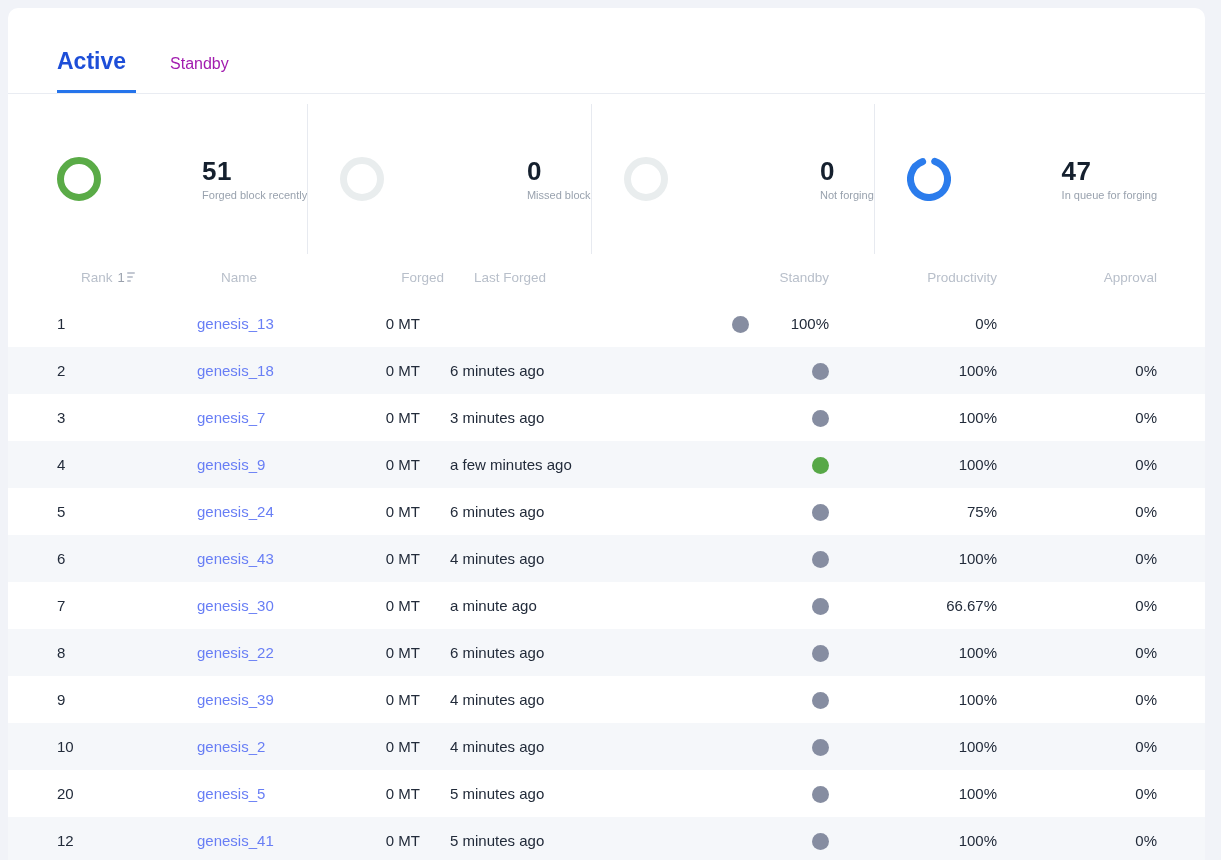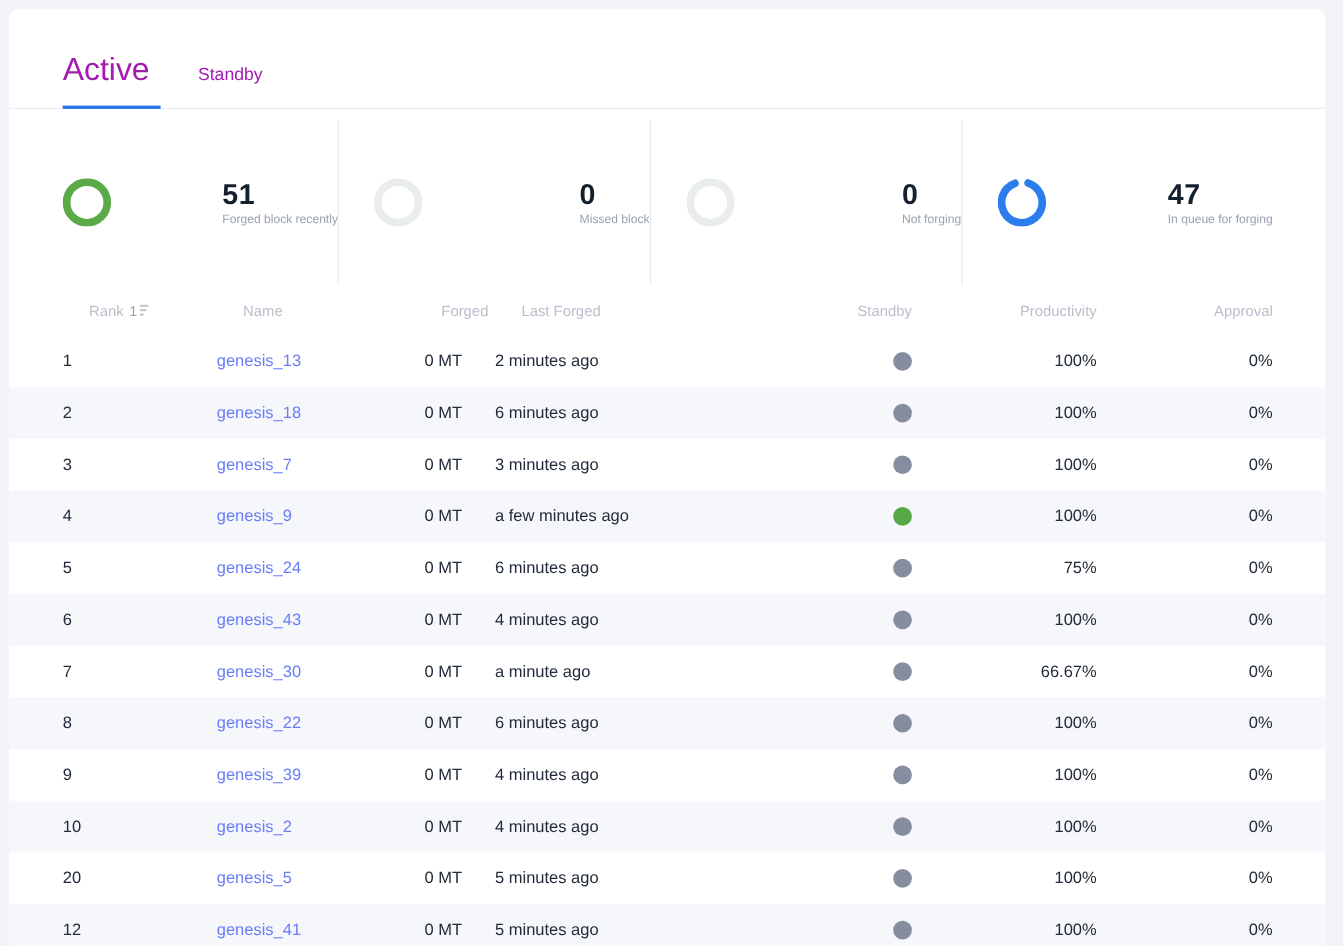--- a/index.html
+++ b/index.html
@@ -23,26 +23,27 @@
   }
   .tab {
     cursor: pointer;
     color: #a21caf;
     font-size: 16px;
     padding-bottom: 20px;
     margin-right: 34px;
     position: relative;
   }
   .tab.active {
-    color: #a21caf;
-    font-size: 29px;
+    color: #1d4ed8;
+    font-size: 23px;
     border-bottom: 3px solid #2574eb;
     padding-bottom: 15px;
     margin-bottom: -1px;
     padding-right: 10px;
+    font-weight: bold;
   }
   
   .stats {
     display: flex;
     height: 160px;
     align-items: center;
     padding: 10px 48px 0 49px;
   }
   .stat {
     flex: 1;
@@ -165,21 +166,20 @@
       <div class="cell c-last">Last Forged</div>
       <div class="cell c-status">Standby</div>
       <div class="cell c-prod">Productivity</div>
       <div class="cell c-appr">Approval</div>
     </div>
     <div id="tbody">
   <div class="trow">
     <div class="cell c-rank">1</div>
     <div class="cell c-name">genesis_13</div>
     <div class="cell c-forged">0 MT</div>
-    <div class="cell c-last">2 minutes ago</div>
     <div class="cell c-status"><span class="dot gray"></span></div>
     <div class="cell c-prod">100%</div>
     <div class="cell c-appr">0%</div>
   </div>
 
   <div class="trow">
     <div class="cell c-rank">2</div>
     <div class="cell c-name">genesis_18</div>
     <div class="cell c-forged">0 MT</div>
     <div class="cell c-last">6 minutes ago</div>

